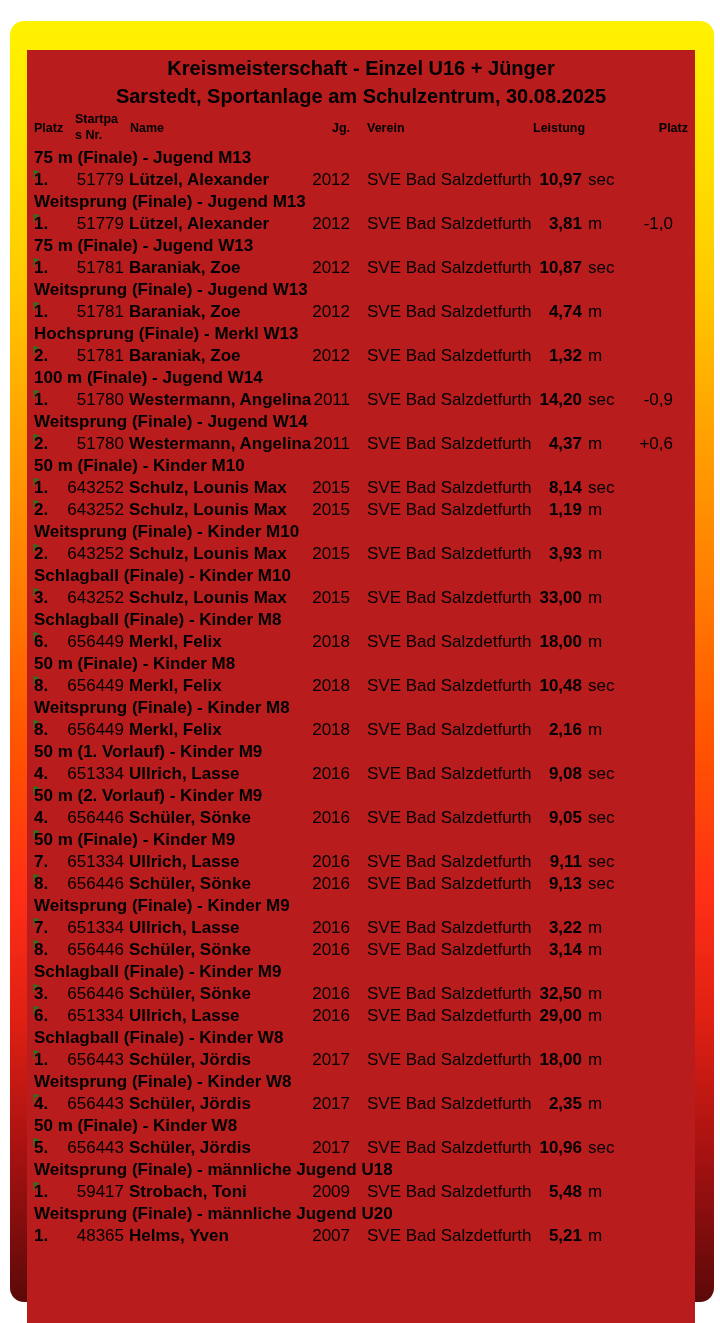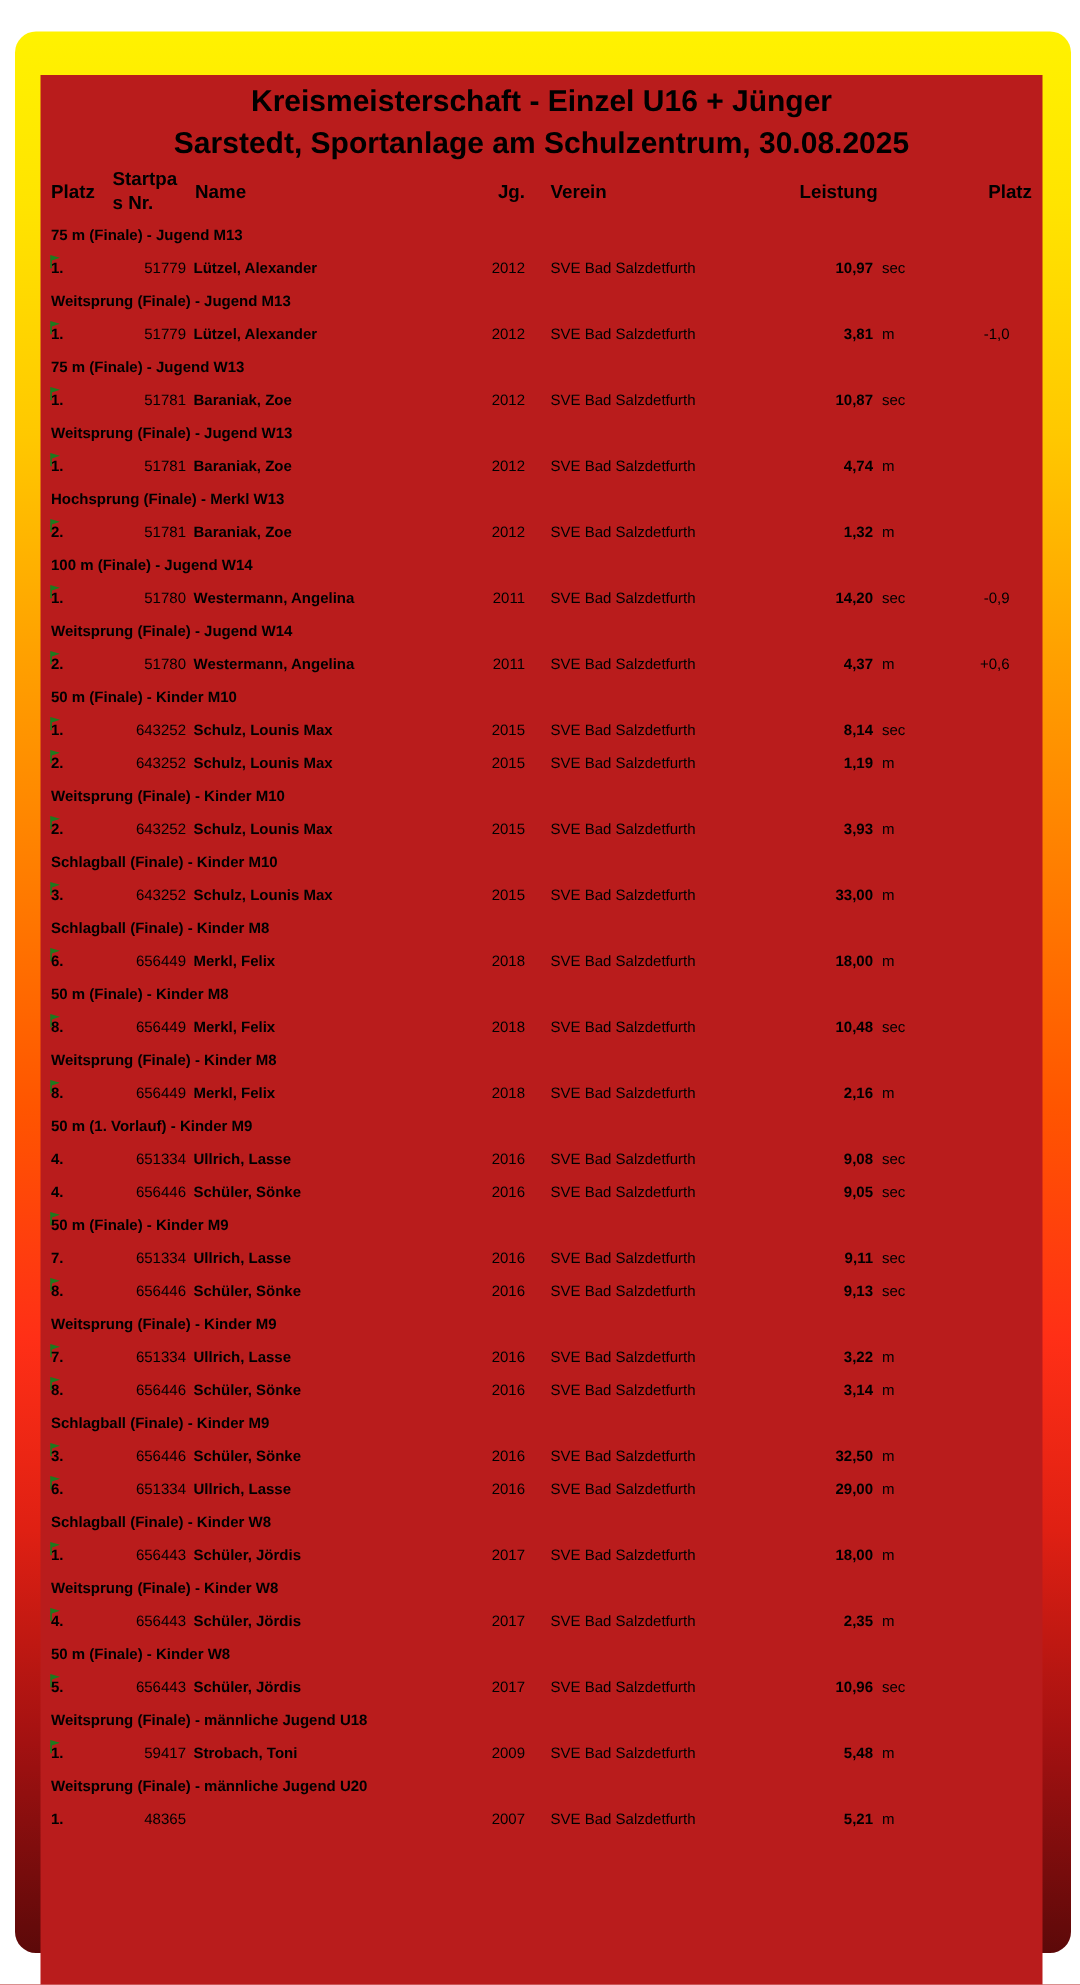--- a/index.html
+++ b/index.html
@@ -35,21 +35,21 @@
   .h-platz{left:7px;top:12px;}
   .h-start{left:48px;top:3px;}
   .h-start div{line-height:16px;}
   .h-name{left:103px;top:12px;}
   .h-jg{left:285px;top:12px;width:38px;text-align:right;}
   .h-verein{left:340px;top:12px;}
   .h-leistung{left:506px;top:12px;}
   .h-wind{left:600px;top:12px;width:61px;text-align:right;}
   
   .rows{position:absolute;left:0;top:97px;width:668px;}
-  .row{position:relative;height:22px;font-size:10px;line-height:22px;}
+  .row{position:relative;height:22px;font-size:17px;line-height:22px;}
   .cell{position:absolute;top:0;height:22px;white-space:nowrap;}
   .c-platz{left:7px;width:50px;font-weight:bold;}
   .c-start{left:38px;width:59px;text-align:right;}
   .c-name{left:102px;width:182px;font-weight:bold;}
   .c-jg{left:285px;width:38px;text-align:right;}
   .c-verein{left:340px;width:165px;}
   .c-lnum{left:478px;width:77px;text-align:right;font-weight:bold;}
   .c-lunit{left:561px;width:42px;font-weight:normal;}
   .c-wind{left:596px;width:50px;text-align:right;}
   .c-section{left:7px;width:655px;font-weight:bold;}
@@ -305,20 +305,26 @@
       <div class="row result">
         <span class="cell c-platz">4.</span>
         <span class="cell c-start">651334</span>
         <span class="cell c-name">Ullrich, Lasse</span>
         <span class="cell c-jg">2016</span>
         <span class="cell c-verein">SVE Bad Salzdetfurth</span>
         <span class="cell c-lnum">9,08</span>
         <span class="cell c-lunit">sec</span>
         <span class="cell c-wind"></span>
       </div>
+      <div class="row section">
+        <svg class="flag" viewBox="0 0 7 9" xmlns="http://www.w3.org/2000/svg">
+          <path d="M0.5 9 L0.5 0 L7 1.8 L1.6 3.6 L1.6 9 Z" fill="#1e7a1e"></path>
+        </svg>
+        <span class="cell c-section">50 m (2. Vorlauf) - Kinder M9</span>
+      </div>
       <div class="row result">
         <span class="cell c-platz">4.</span>
         <span class="cell c-start">656446</span>
         <span class="cell c-name">Schüler, Sönke</span>
         <span class="cell c-jg">2016</span>
         <span class="cell c-verein">SVE Bad Salzdetfurth</span>
         <span class="cell c-lnum">9,05</span>
         <span class="cell c-lunit">sec</span>
         <span class="cell c-wind"></span>
       </div>
@@ -472,20 +478,21 @@
         <span class="cell c-lnum">5,48</span>
         <span class="cell c-lunit">m</span>
         <span class="cell c-wind"></span>
       </div>
       <div class="row section">
         <span class="cell c-section">Weitsprung (Finale) - männliche Jugend U20</span>
       </div>
       <div class="row result">
         <span class="cell c-platz">1.</span>
         <span class="cell c-start">48365</span>
+        <span class="cell c-name">Helms, Yven</span>
         <span class="cell c-jg">2007</span>
         <span class="cell c-verein">SVE Bad Salzdetfurth</span>
         <span class="cell c-lnum">5,21</span>
         <span class="cell c-lunit">m</span>
         <span class="cell c-wind"></span>
       </div>
     </div>
 </div>
 
 </body></html>

